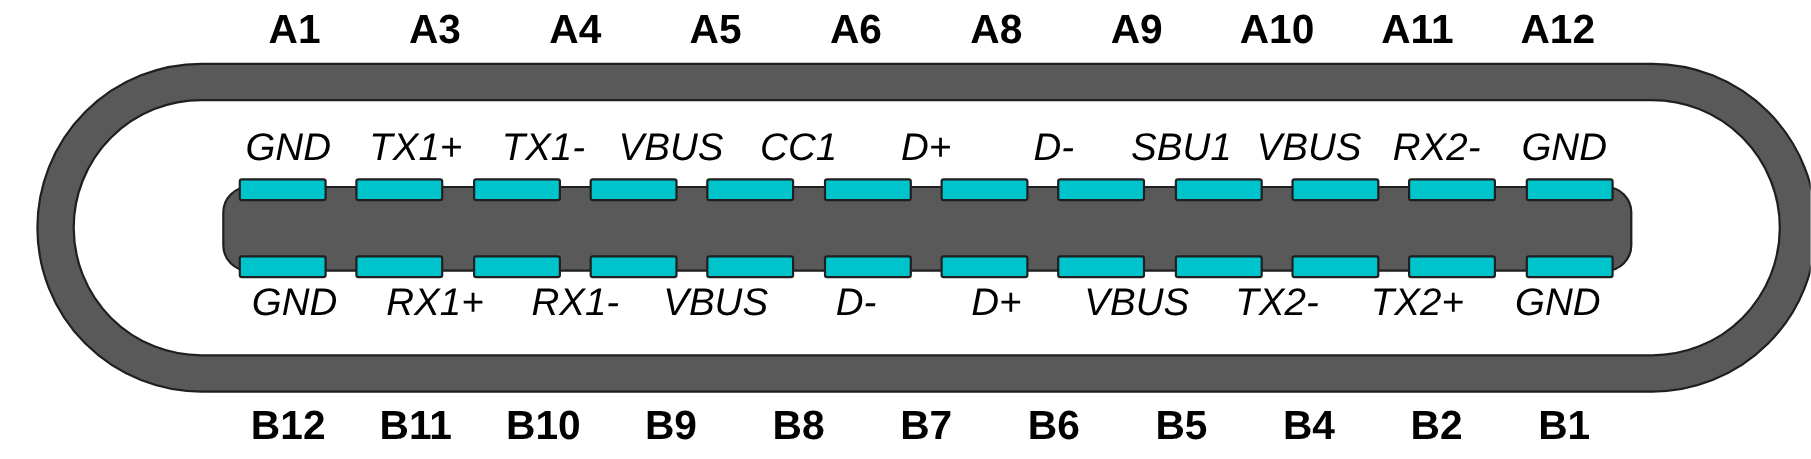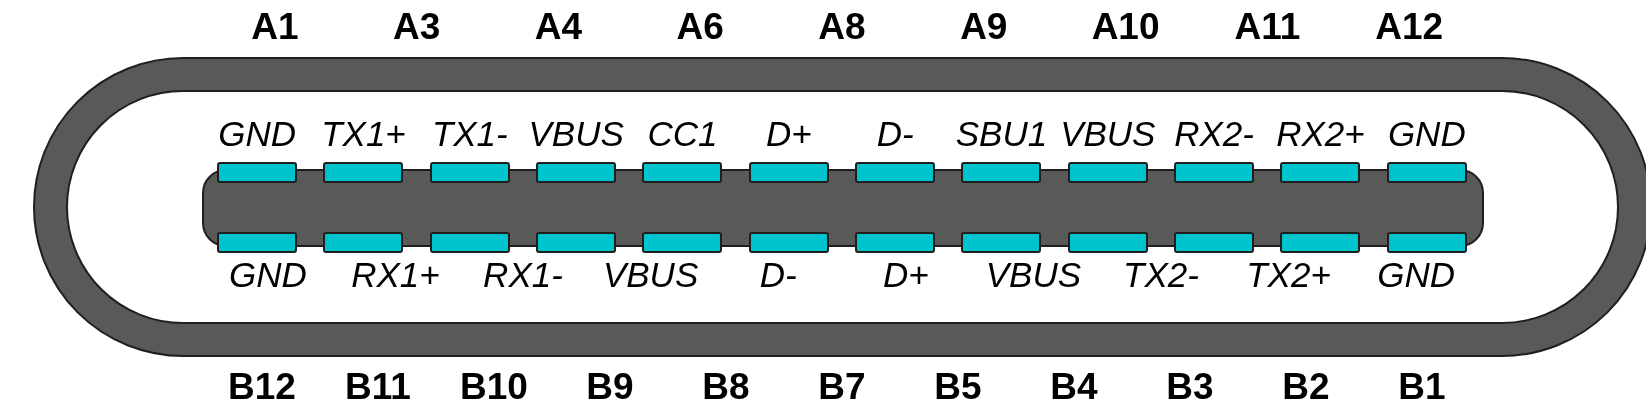--- a/index.html
+++ b/index.html
@@ -68,20 +68,21 @@
 </style>
 </head>
 <body>
 
 <div class="stage">
 
   <div class="cols row-a">
       <span class="cell">A1</span>
       <span class="cell">A3</span>
       <span class="cell">A4</span>
+      <span class="cell">A5</span>
       <span class="cell">A6</span>
       <span class="cell">A8</span>
       <span class="cell">A9</span>
       <span class="cell">A10</span>
       <span class="cell">A11</span>
       <span class="cell">A12</span>
     </div>
 
   <div class="shell">
     <div class="cavity"></div>
@@ -93,21 +94,20 @@
       <span class="cell">GND</span>
       <span class="cell">TX1+</span>
       <span class="cell">TX1-</span>
       <span class="cell">VBUS</span>
       <span class="cell">CC1</span>
       <span class="cell">D+</span>
       <span class="cell">D-</span>
       <span class="cell">SBU1</span>
       <span class="cell">VBUS</span>
       <span class="cell">RX2-</span>
-      <span class="cell">RX2+</span>
       <span class="cell">GND</span>
     </div>
 
   <div class="cols pins-top">
       <span class="cell">
       <span class="pin"></span>
     </span>
       <span class="cell">
       <span class="pin"></span>
     </span>
@@ -195,20 +195,20 @@
       <span class="cell">GND</span>
     </div>
 
   <div class="cols row-b">
       <span class="cell">B12</span>
       <span class="cell">B11</span>
       <span class="cell">B10</span>
       <span class="cell">B9</span>
       <span class="cell">B8</span>
       <span class="cell">B7</span>
+      <span class="cell">B6</span>
       <span class="cell">B5</span>
       <span class="cell">B4</span>
-      <span class="cell">B3</span>
       <span class="cell">B2</span>
       <span class="cell">B1</span>
     </div>
 
 </div>
 
 </body></html>

